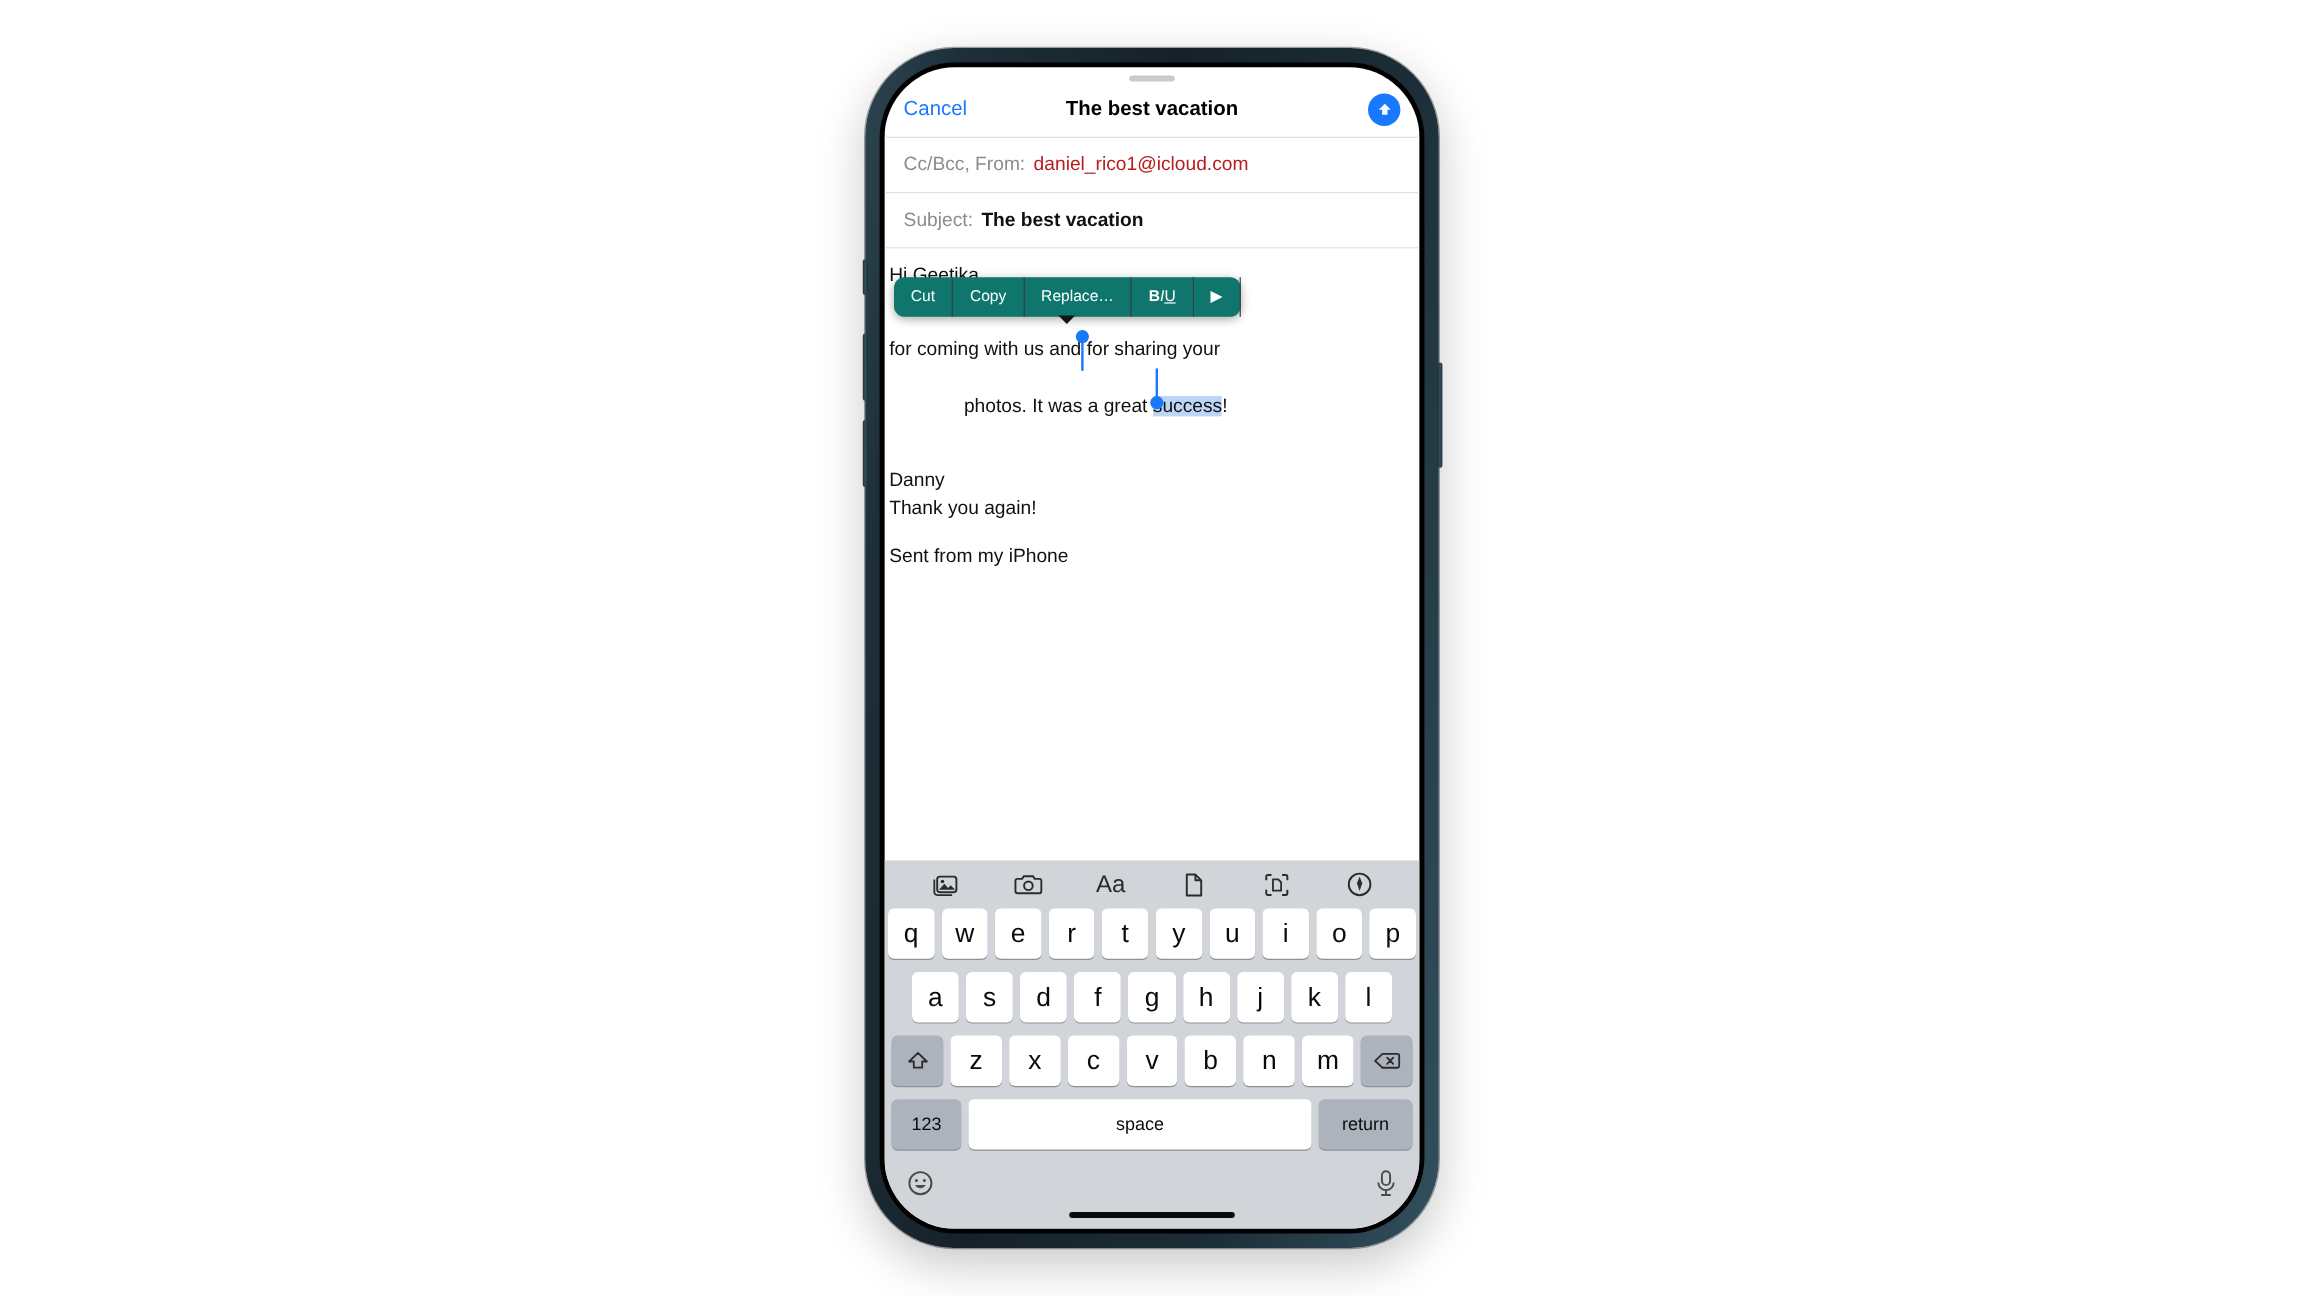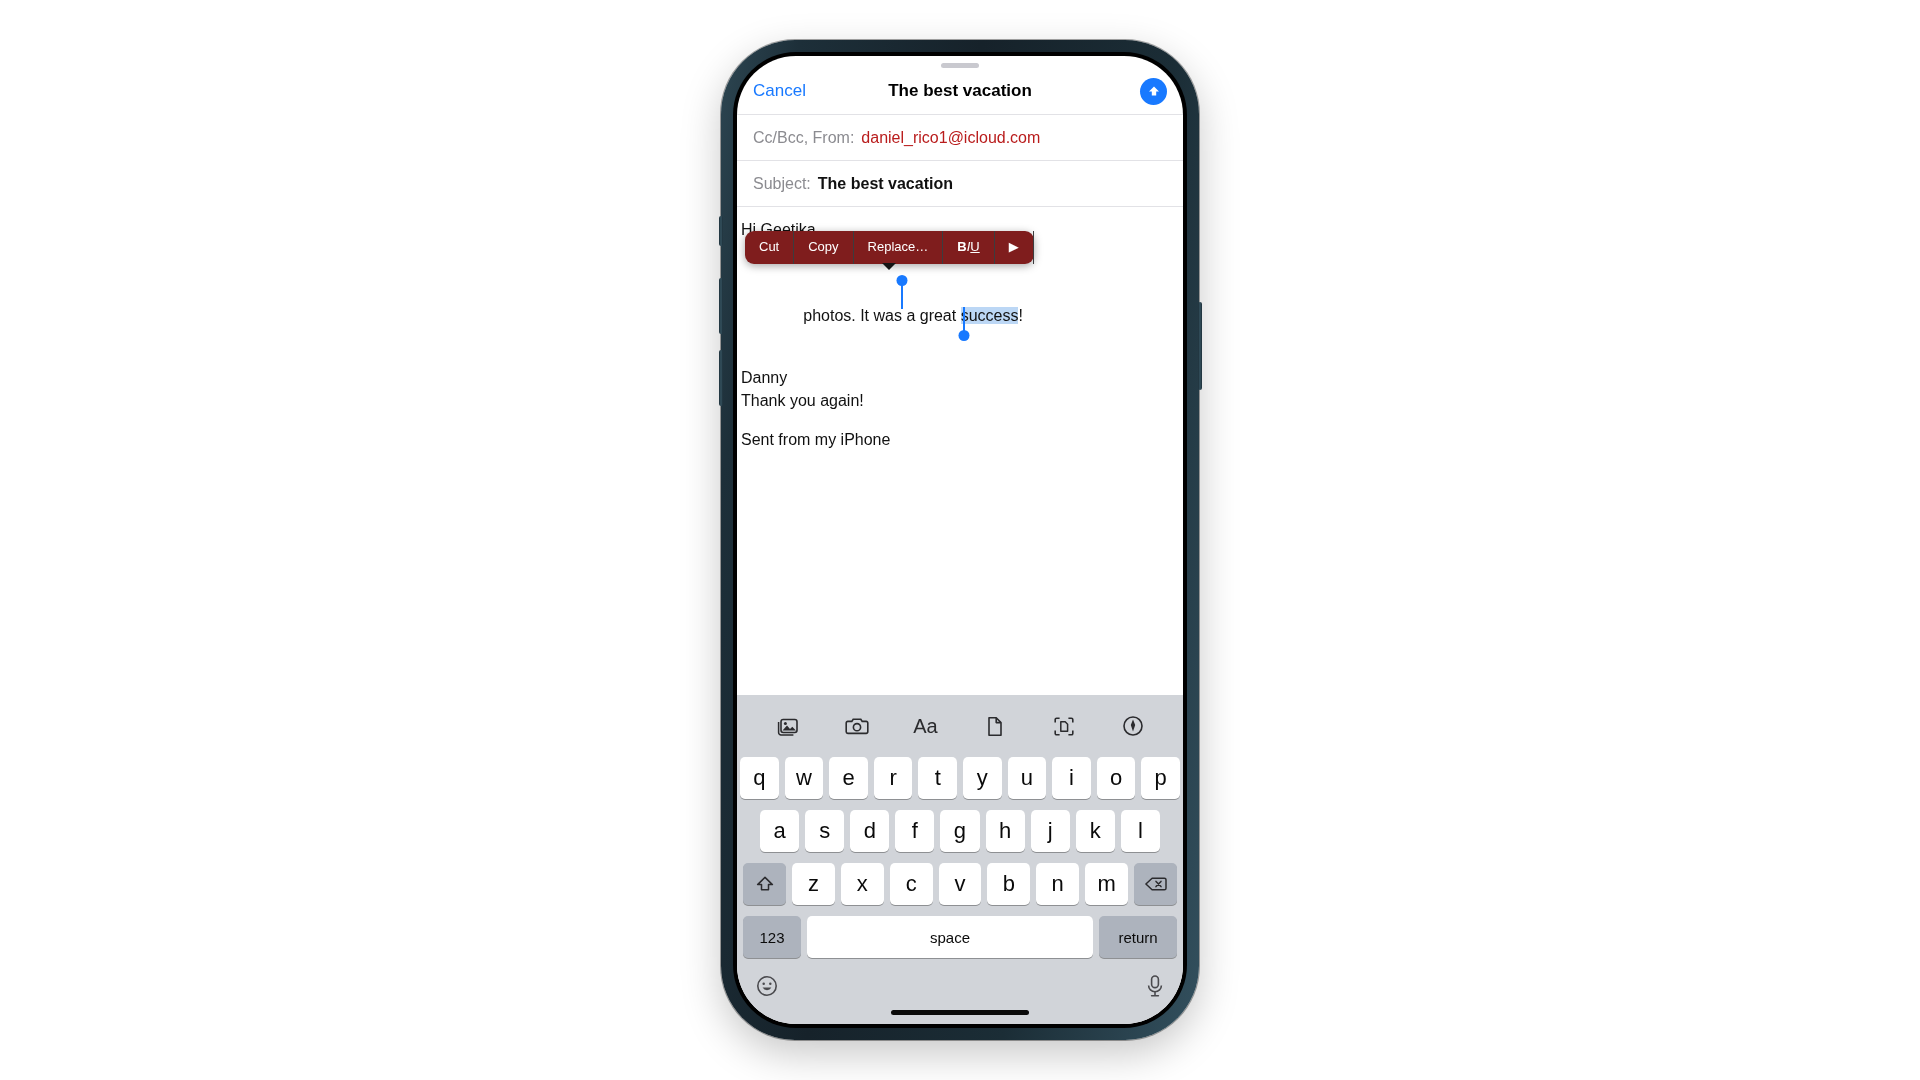--- a/index.html
+++ b/index.html
@@ -136,21 +136,21 @@
 
   
   .sel-handle { position: absolute; width: 2px; background: #1879ff; }
   .sel-handle .knob { position: absolute; left: 50%; width: 11px; height: 11px; border-radius: 50%; background: #1879ff; transform: translateX(-50%); }
   .sel-handle.start .knob { top: -9px; }
   .sel-handle.end   .knob { bottom: -9px; }
 
   
   .edit-menu {
     position: absolute;
-    background: #7f1d1d; border-radius: 9px;
+    background: #0f766e; border-radius: 9px;
     display: flex; align-items: stretch; height: 33px;
     box-shadow: 0 2px 8px rgba(0,0,0,.35);
     z-index: 40; overflow: visible;
   }
   .edit-menu .mi {
     display: flex; align-items: center; justify-content: center;
     color: #fff; font-size: 13px; padding: 0 14px; white-space: nowrap;
     border-right: 1px solid #3c3c3e;
   }
   .edit-menu .mi:last-child { border-right: none; padding: 0 11px; }
@@ -163,21 +163,21 @@
     border-right: 7px solid transparent; border-top: 7px solid #141414;
   }
 
   
   .keyboard {
     flex: 0 0 auto; background: #d1d4d9;
     padding-bottom: 0; user-select: none;
   }
   .kb-toolbar {
     display: flex; align-items: center; justify-content: space-around;
-    height: 62px; padding: 0 16px;
+    height: 40px; padding: 0 16px;
   }
   .kb-toolbar .tool { width: 30px; height: 30px; display: flex; align-items: center; justify-content: center; color: #2b2b2e; }
   .kb-toolbar .tool .aa { font-size: 20px; color: #2b2b2e; }
 
   .kb-rows { padding: 0 3px 0; }
   .kb-row { display: flex; justify-content: center; gap: 6px; margin-bottom: 11px; }
   .kb-row.r2 { padding: 0 20px; }
   .key {
     background: #fff; border-radius: 5px;
     height: 42px; min-width: 32px; flex: 1 1 0;
@@ -238,20 +238,21 @@
 
           <div class="field-row">
             <span class="field-label">Subject:</span>
             <span class="field-value bold">The best vacation</span>
           </div>
 
           <div class="mail-body">
             <div class="body-line">Hi Geetika,</div>
             <div class="body-gap"></div>
             <div class="body-line" style="visibility:hidden;">Thank you so much</div>
+            <div class="body-line">for coming with us and for sharing your</div>
             <div class="body-line">
               <span>photos. It was a great </span><span class="sel-highlight">success</span><span>!</span>
             </div>
             <div class="body-gap"></div>
             <div class="body-line">Danny</div>
             <div class="body-line">Thank you again!</div>
             <div class="body-gap"></div>
             <div class="body-line">Sent from my iPhone</div>
 
             <div class="sel-handle start" style="left:164px; top:77px; height:25px;">

